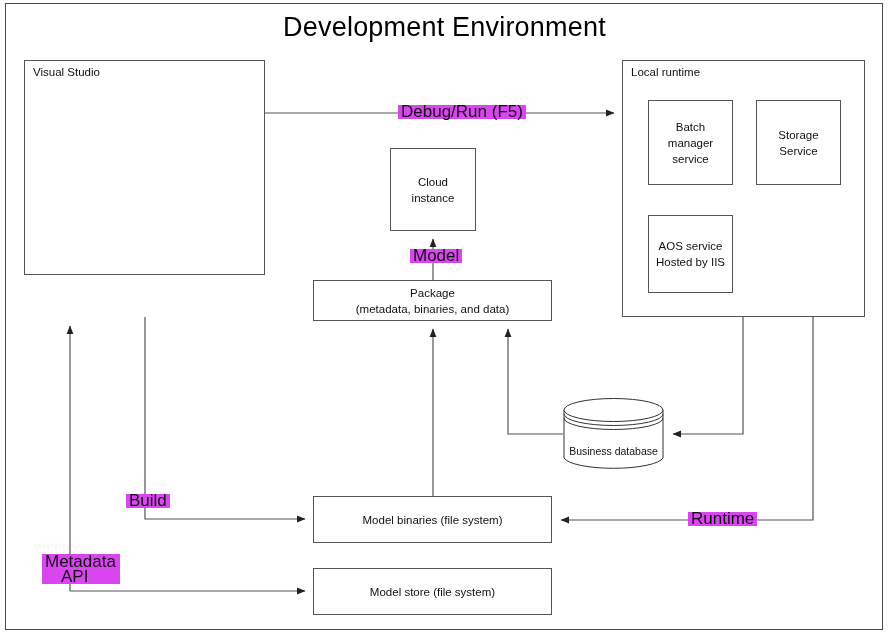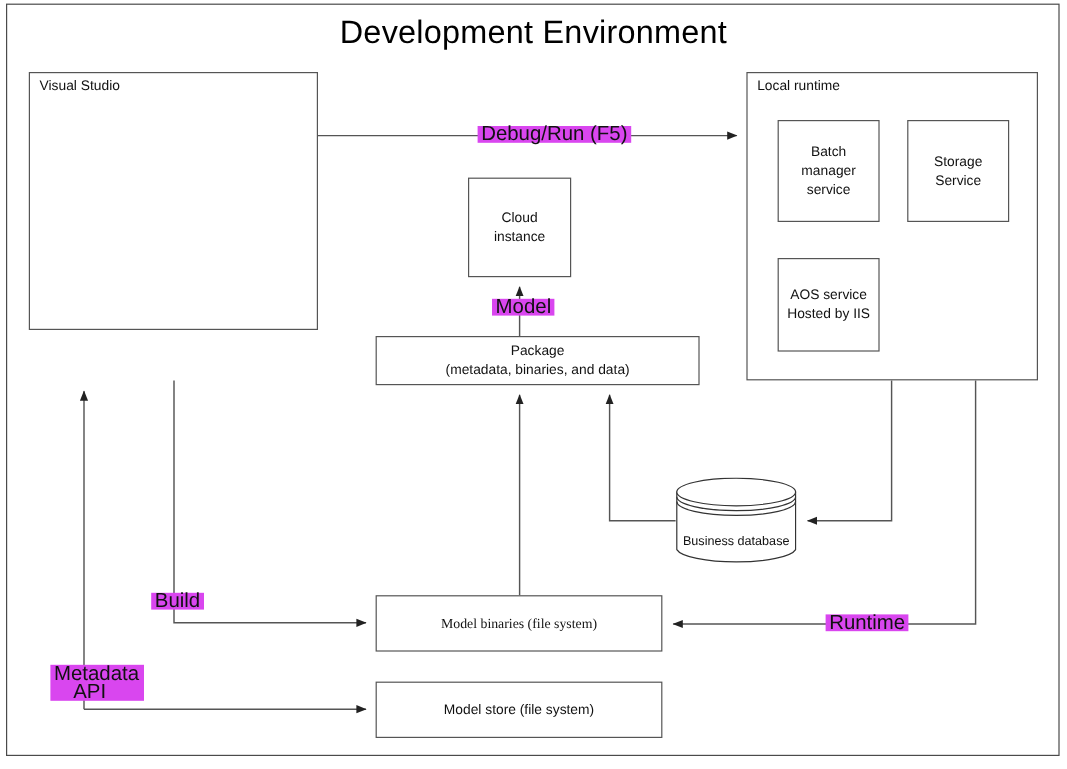--- a/index.html
+++ b/index.html
@@ -171,28 +171,28 @@
     </div>
   </div>
 
   <div class="box" style="left:390px; top:148px; width:86px; height:83px;">
     <div class="box-center-text">
       <span class="l">Cloud</span>
       <span class="l">instance</span>
     </div>
   </div>
 
-  <div class="box" style="left:313px; top:280px; width:270px; height:41px;">
+  <div class="box" style="left:313px; top:280px; width:239px; height:41px;">
     <div class="box-center-text">
       <span class="l">Package</span>
       <span class="l">(metadata, binaries, and data)</span>
     </div>
   </div>
 
-  <div class="box" style="left:313px; top:496px; width:239px; height:47px;font-family:Liberation Serif, serif;">
+  <div class="box" style="left:313px; top:496px; width:239px; height:47px;">
     <div class="box-center-text">
       <span class="l">Model binaries (file system)</span>
     </div>
   </div>
 
   <div class="box" style="left:313px; top:568px; width:239px; height:47px;">
     <div class="box-center-text">
       <span class="l">Model store (file system)</span>
     </div>
   </div>

